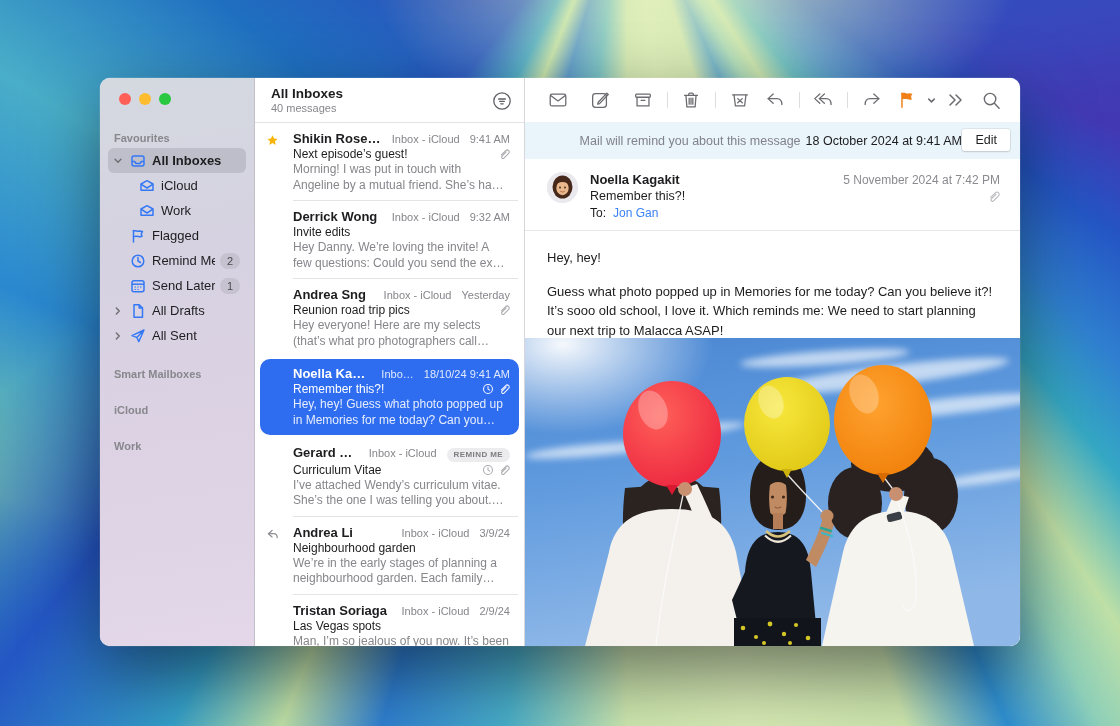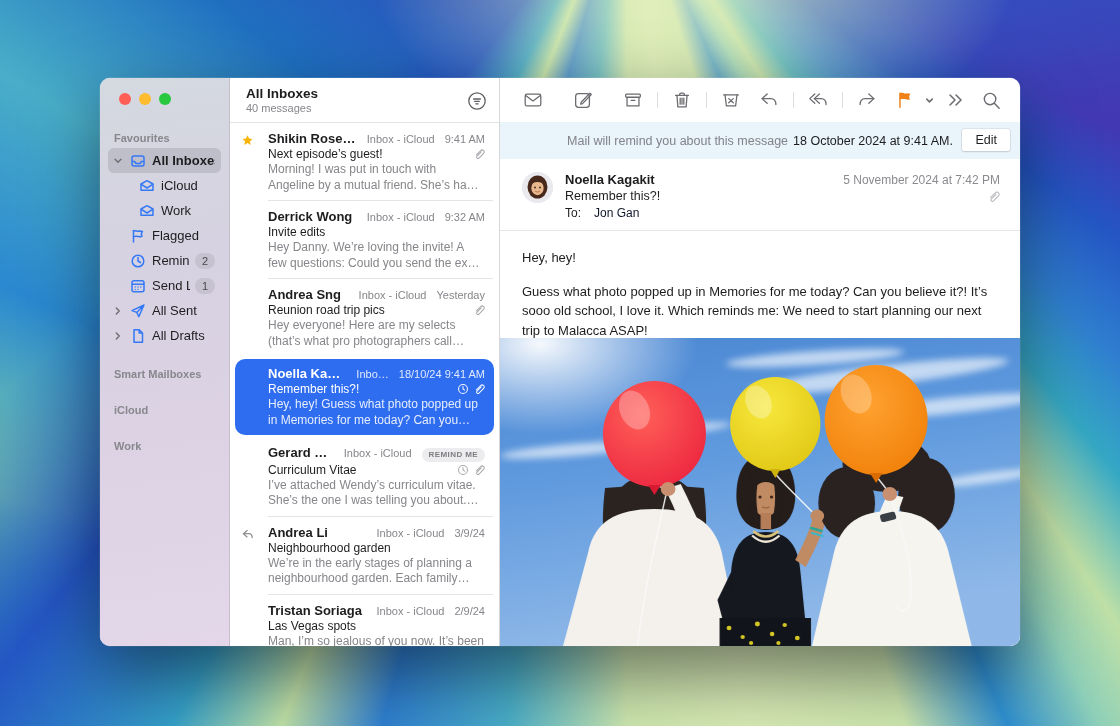--- a/index.html
+++ b/index.html
@@ -26,21 +26,21 @@
   
   .window {
     position:absolute; left:100px; top:78px; width:920px; height:568px;
     border-radius:10px; overflow:hidden; display:flex;
     box-shadow:0 28px 70px rgba(0,0,10,.5), 0 0 0 .5px rgba(255,255,255,.25);
     background:#fff;
   }
 
   
   .sidebar {
-    width:130px; flex:none; position:relative;
+    width:155px; flex:none; position:relative;
     background:linear-gradient(172deg,#d4d9e0 0%,#d6d2e1 30%,#dcd2e4 62%,#e3d7e9 100%);
     border-right:1px solid #c4bfca;
     padding-top:48px; font-size:13px; color:#1d1d1f;
   }
   .traffic { position:absolute; top:15px; left:19px; display:flex; gap:8px; }
   .light { width:12px; height:12px; border-radius:50%; }
   .light.red{background:#ff5f57}.light.yellow{background:#febc2e}.light.green{background:#28c840}
   .sb-section { font-size:11px; font-weight:700; color:#87878c; padding:6px 10px 4px 14px; }
   .sb-section.sp { margin-top:14px; }
   .sb-item {
@@ -115,21 +115,21 @@
   .msg-header { flex:none; padding:13px 20px 10px 22px; border-bottom:1px solid #e7e7e9; display:flex; gap:12px; }
   .avatar { width:31px; height:31px; border-radius:50%; background:#e9e9ee; flex:none; overflow:hidden; }
   .mh-main { flex:1; min-width:0; }
   .mh-row { display:flex; align-items:baseline; }
   .mh-name { font-size:13px; font-weight:700; color:#1d1d1f; flex:1; }
   .mh-date { font-size:12px; color:#8a8a8f; }
   .mh-subj-row { display:flex; align-items:center; margin-top:2px; }
   .mh-subject { font-size:12.5px; color:#1d1d1f; flex:1; }
   .mh-clip { color:#b9b9be; }
   .mh-to { font-size:12px; margin-top:3px; }
-  .mh-to .to-l { color:#1d1d1f; } .mh-to .to-v { color:#0f172a; margin-left:13px; }
+  .mh-to .to-l { color:#1d1d1f; } .mh-to .to-v { color:#3b82f6; margin-left:7px; }
 
   .msg-body { flex:1; padding:17px 24px 0 22px; font-size:13px; color:#1d1d1f; line-height:1.5; overflow:hidden; }
   .msg-body p { margin-bottom:14px; }
 
   .photo { flex:none; height:308px; width:100%; display:block; }
 
   svg { display:block; }
 </style>
 </head>
 <body>
@@ -222,40 +222,40 @@
         <span class="sb-badge">1</span>
       </div>
 
       <div class="sb-item">
         <span class="sb-chev">
           <svg width="10" height="10" viewBox="0 0 12 12" fill="none" stroke="currentColor" stroke-width="1.8" stroke-linecap="round" stroke-linejoin="round">
               <path d="M4 2.5 L7.5 6 L4 9.5"></path>
             </svg>
         </span>
         <span class="sb-ico">
-          <svg width="16" height="16" viewBox="0 0 16 16" fill="none" stroke="#3478f6" stroke-width="1.4" stroke-linejoin="round">
-              <path d="M14 2 L2 7.6 L6.8 9.4 L14 2 L8.8 13.6 L6.8 9.4"></path>
-            </svg>
-        </span>
-        <span class="sb-label">All Sent</span>
+          <svg width="16" height="16" viewBox="0 0 16 16" fill="none" stroke="#3478f6" stroke-width="1.5" stroke-linejoin="round">
+              <path d="M4 1.8 H9.2 L12.5 5.1 V14.2 H4 Z"></path>
+              <path d="M9.2 1.8 V5.1 H12.5"></path>
+            </svg>
+        </span>
+        <span class="sb-label">All Drafts</span>
       </div>
 
       <div class="sb-item">
         <span class="sb-chev">
           <svg width="10" height="10" viewBox="0 0 12 12" fill="none" stroke="currentColor" stroke-width="1.8" stroke-linecap="round" stroke-linejoin="round">
               <path d="M4 2.5 L7.5 6 L4 9.5"></path>
             </svg>
         </span>
         <span class="sb-ico">
-          <svg width="16" height="16" viewBox="0 0 16 16" fill="none" stroke="#3478f6" stroke-width="1.5" stroke-linejoin="round">
-              <path d="M4 1.8 H9.2 L12.5 5.1 V14.2 H4 Z"></path>
-              <path d="M9.2 1.8 V5.1 H12.5"></path>
-            </svg>
-        </span>
-        <span class="sb-label">All Drafts</span>
+          <svg width="16" height="16" viewBox="0 0 16 16" fill="none" stroke="#3478f6" stroke-width="1.4" stroke-linejoin="round">
+              <path d="M14 2 L2 7.6 L6.8 9.4 L14 2 L8.8 13.6 L6.8 9.4"></path>
+            </svg>
+        </span>
+        <span class="sb-label">All Sent</span>
       </div>
 
       <div class="sb-section sp">Smart Mailboxes</div>
       <div class="sb-section sp">iCloud</div>
       <div class="sb-section sp">Work</div>
     </div>
 
     <div class="list">
       <div class="list-header">
         <div>

